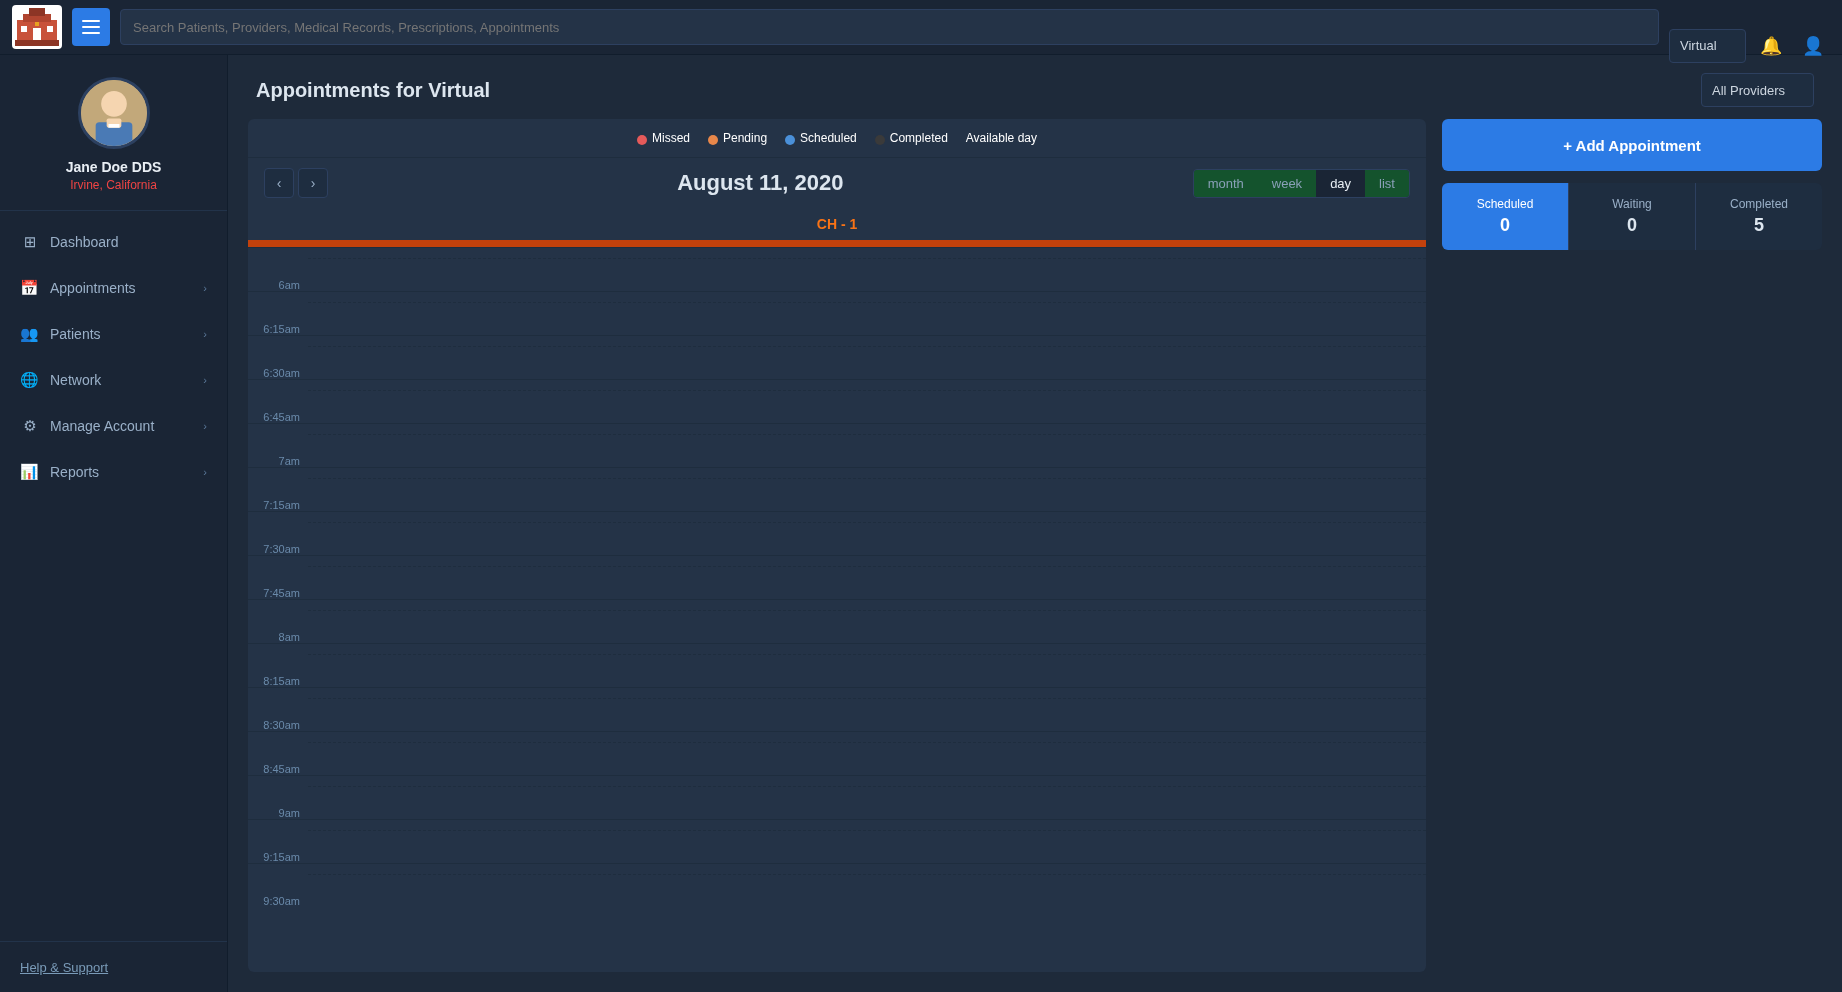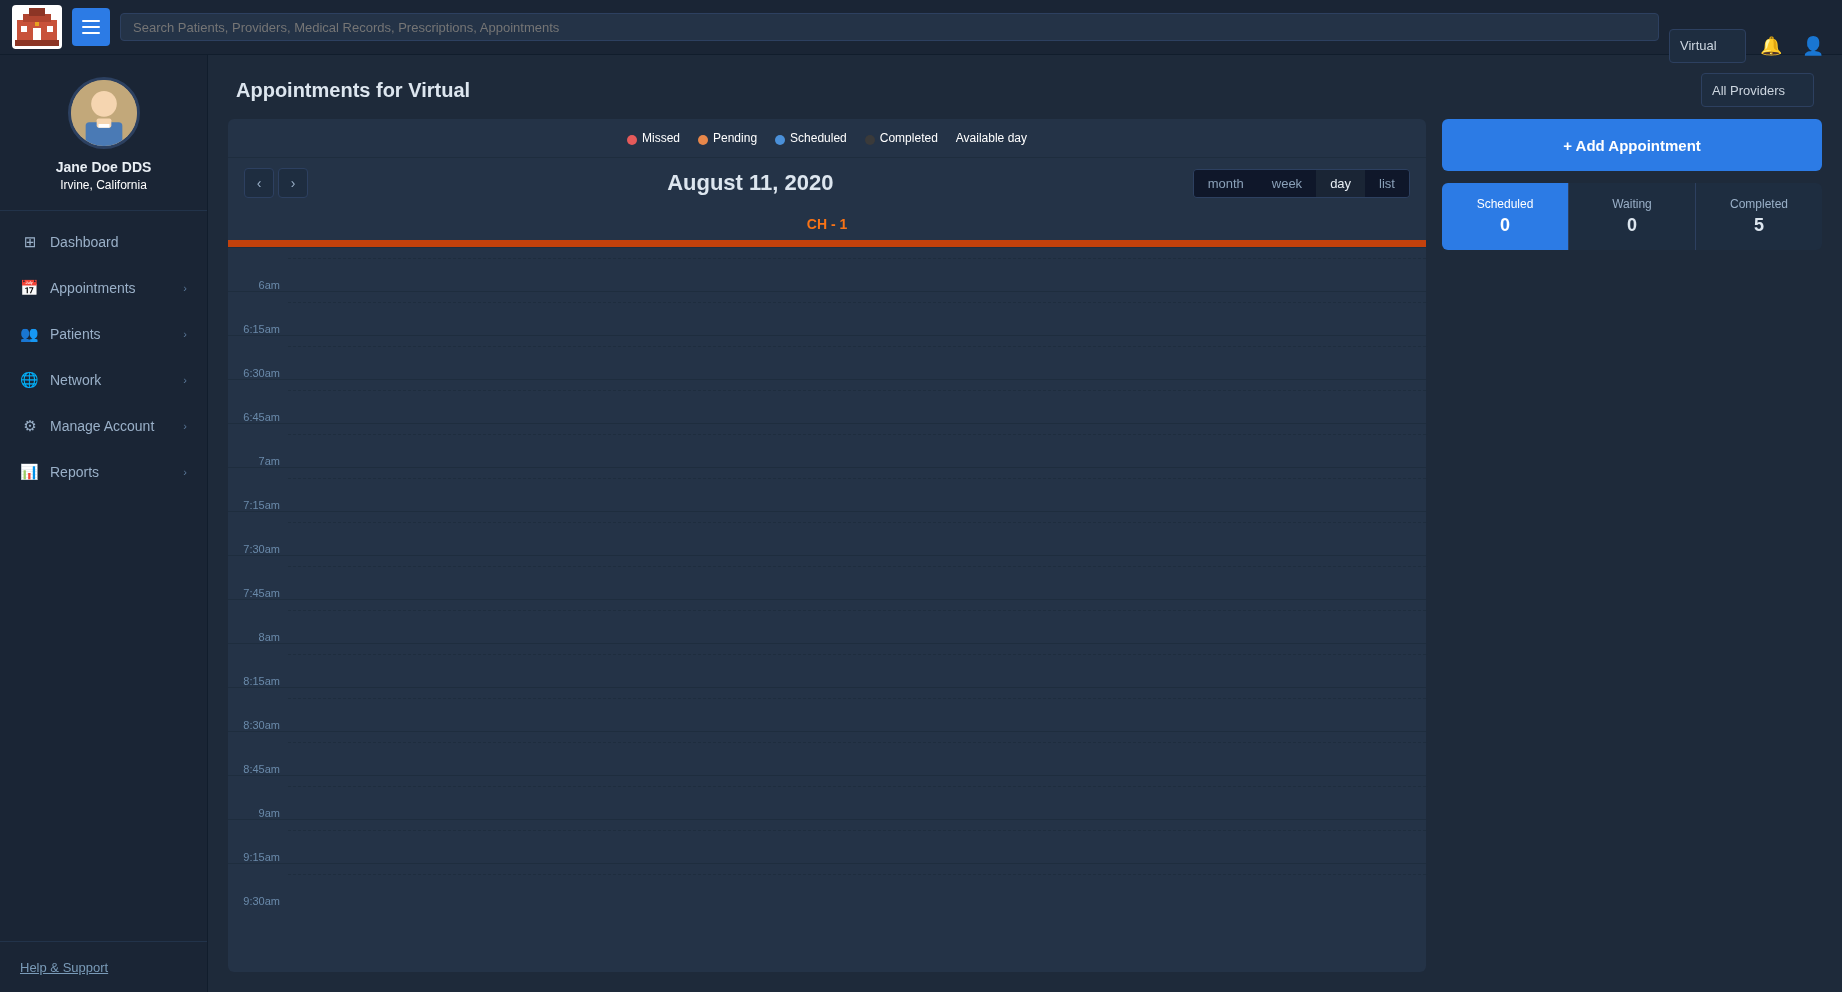--- a/index.html
+++ b/index.html
@@ -33,21 +33,21 @@
       width: 38px; height: 38px;
       cursor: pointer;
       display: flex; flex-direction: column; align-items: center; justify-content: center; gap: 4px;
     }
     .hamburger-btn span { display: block; width: 18px; height: 2px; background: #fff; border-radius: 1px; }
     .search-bar {
       flex: 1;
       background: #243347;
       border: 1px solid #2d4060;
       border-radius: 4px;
-      height: 28px;
+      height: 36px;
       padding: 0 12px;
       color: #8aa0b8;
       font-size: 13px;
       outline: none;
     }
     .nav-right { display: flex; align-items: center; gap: 10px; margin-left: auto; margin-top: 37px; }
     .location-select {
       background: #1e2d40;
       border: 1px solid #2d4060;
       border-radius: 4px;
@@ -66,21 +66,21 @@
       font-size: 18px;
       width: 32px; height: 32px;
       display: flex; align-items: center; justify-content: center;
     }
 
     
     .layout { display: flex; flex: 1; overflow: hidden; }
 
     
     .sidebar {
-      width: 208px;
+      width: 228px;
       background: #1a2535;
       display: flex;
       flex-direction: column;
       flex-shrink: 0;
       border-right: 1px solid #111d2c;
     }
     .sidebar-profile {
       display: flex; flex-direction: column; align-items: center;
       padding: 22px 10px 18px;
       border-bottom: 1px solid #22334a;
@@ -88,21 +88,21 @@
     .avatar {
       width: 72px; height: 72px; border-radius: 50%;
       background: #c2a87a;
       overflow: hidden;
       display: flex; align-items: center; justify-content: center;
       margin-bottom: 10px;
       border: 3px solid #2c4060;
     }
     .avatar svg { width: 68px; height: 68px; }
     .profile-name { font-size: 14px; font-weight: 600; color: #e8eef4; text-align: center; }
-    .profile-location { font-size: 12px; color: #ffffff; text-align: center; margin-top: 3px; }
+    .profile-location { font-size: 12px; color: #ef4444; text-align: center; margin-top: 3px; }
 
     .sidebar-nav { flex: 1; padding: 8px 0; }
     .sidebar-item {
       display: flex; align-items: center; gap: 10px;
       padding: 14px 20px;
       cursor: pointer;
       color: #9ab0c8;
       font-size: 14px;
       font-weight: 500;
       transition: background 0.15s;
@@ -175,21 +175,21 @@
       color: #9ab0c8;
       font-size: 14px;
       display: flex; align-items: center; justify-content: center;
     }
     .current-date { font-size: 22px; font-weight: 700; color: #dde6ef; }
     .view-tabs { display: flex; gap: 0; border: 1px solid #2d4060; border-radius: 4px; overflow: hidden; }
     .view-tab {
       padding: 6px 14px;
       font-size: 13px;
       cursor: pointer;
-      background: #0f172a;
+      background: #14532d;
       color: #8aa0b8;
       border: none;
     }
     .view-tab.active { background: #1a2535; color: #e8eef4; }
 
     
     .channel-header {
       padding: 8px 20px;
       font-size: 14px; font-weight: 600; color: #f97316;
       border-bottom: 7px solid #c2410c;

